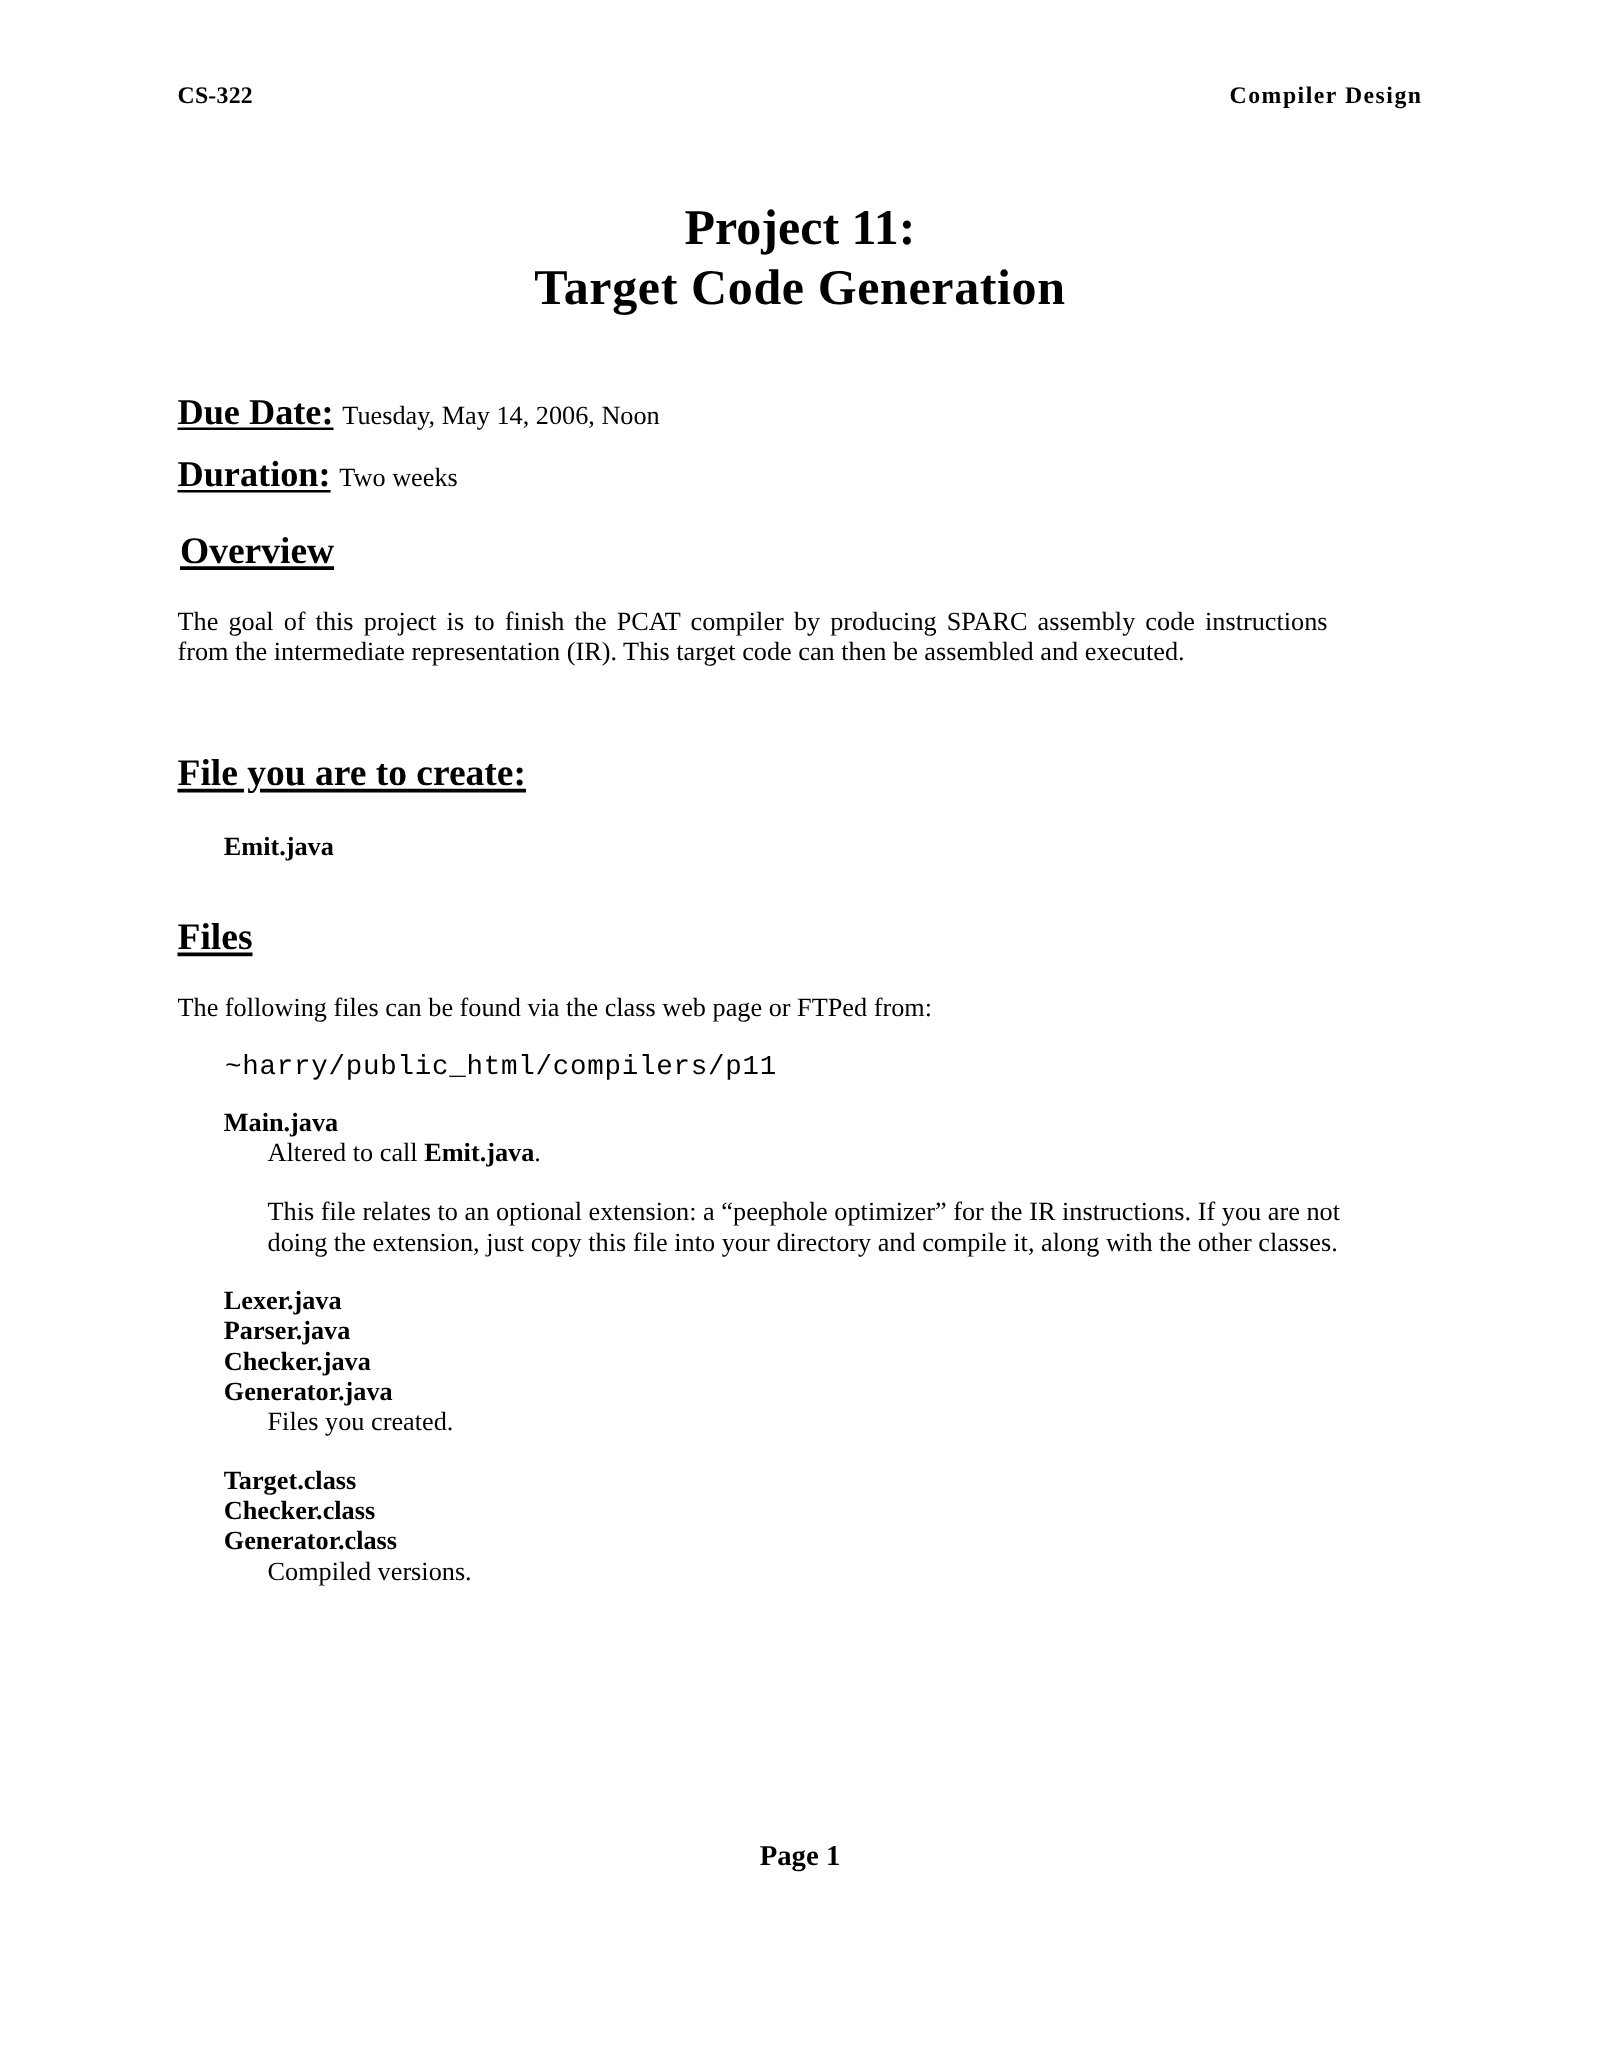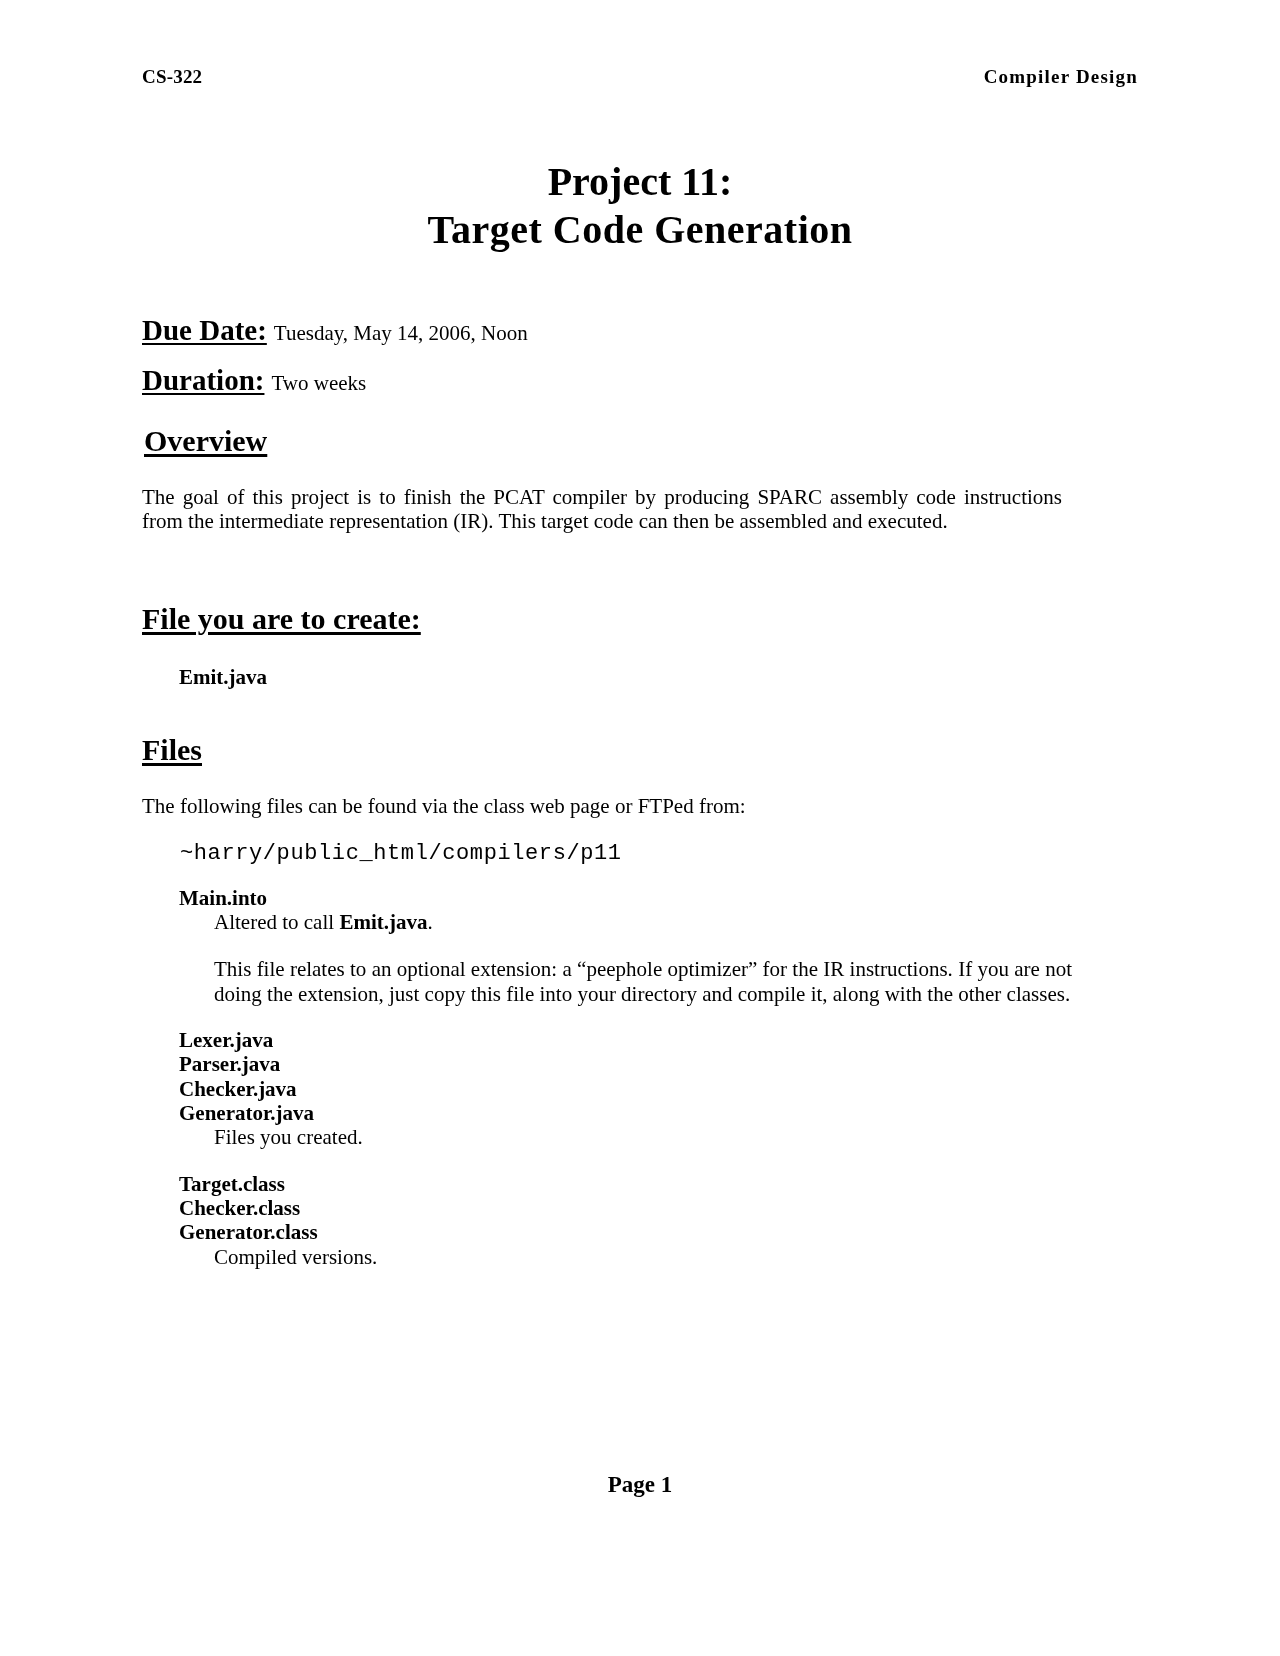--- a/index.html
+++ b/index.html
@@ -181,21 +181,21 @@
   <div class="h-section sec-create">File you are to create:</div>
   <div class="file-name" style="position:absolute; left:142px; top:665px;">Emit.java</div>
 
   <div class="h-section sec-files">Files</div>
   <div class="para p-files-intro">The following files can be found via the class web page or FTPed from:</div>
   <div class="path-line">~harry/public_html/compilers/p11</div>
 
   <div class="filelist">
 
     <div class="file-entry">
-      <div class="file-name">Main.into</div>
+      <div class="file-name">Main.java</div>
       <div class="file-desc nojust"><span>Altered to call </span><b>Emit.java</b><span>.</span></div>
     </div>
 
     <div class="file-entry">
       <div class="file-desc">This file relates to an optional extension: a “peephole optimizer” for the IR instructions.   If you are not doing the extension, just copy this file into your directory and compile it, along with the other classes.</div>
     </div>
 
     <div class="file-entry">
       <div class="file-name">Lexer.java</div>
       <div class="file-name">Parser.java</div>

